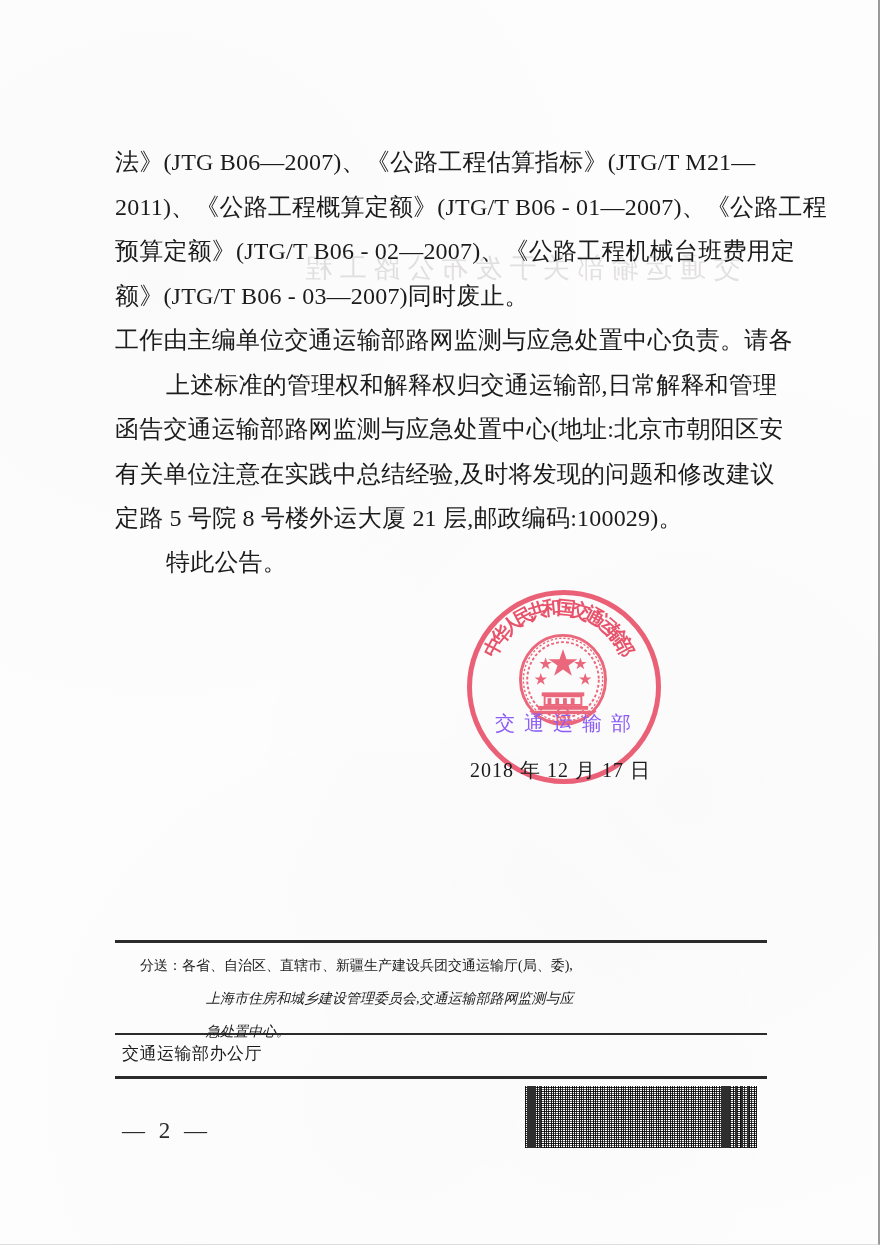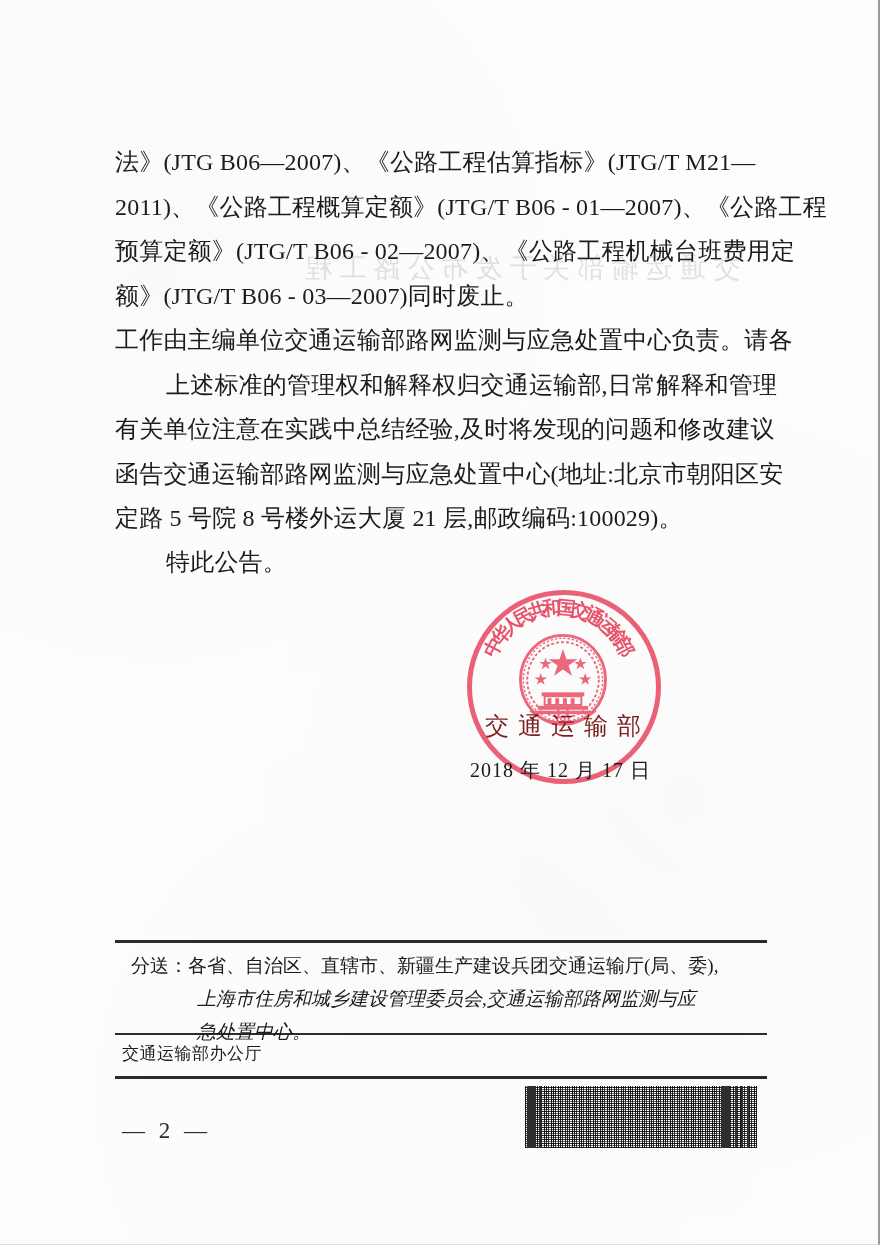--- a/index.html
+++ b/index.html
@@ -105,23 +105,23 @@
     transform: translate(-50%, -52%);
     width: 116px;
     height: 116px;
     opacity: 0.88;
   }
   #seal-inner-label {
     position: absolute;
     left: 50%;
     top: 124px;
     transform: translateX(-50%);
-    font-size: 24px;
+    font-size: 20px;
     letter-spacing: 9px;
-    color: #7f1d1d;
+    color: #8b5cf6;
     white-space: nowrap;
     text-indent: 9px;
   }
   #seal-date {
     position: absolute;
     left: 470px;
     top: 757px;
     font-size: 20px;
     letter-spacing: 1px;
     white-space: nowrap;
@@ -134,24 +134,24 @@
     left: 115px;
     width: 652px;
     background: #2b2b2b;
   }
   #rule-top    { top: 940px; height: 3px; }
   #rule-mid    { top: 1033px; height: 1.5px; }
   #rule-bottom { top: 1076px; height: 3px; }
 
   #distribution {
     position: absolute;
-    left: 131px;
+    left: 140px;
     top: 949px;
     width: 630px;
-    font-size: 19px;
+    font-size: 14px;
     line-height: 33px;
   }
   #distribution .dist-label { }
   #distribution .dist-cont { padding-left: 66px; display: block; font-style: italic; }
 
   #footer-row {
     position: absolute;
     left: 122px;
     top: 1042px;
     width: 640px;
@@ -223,22 +223,22 @@
   <div class="body-block" style="top:140px;">
     <div class="body-line">法》(JTG B06—2007)、《公路工程估算指标》(JTG/T M21—</div>
     <div class="body-line">2011)、《公路工程概算定额》(JTG/T B06 - 01—2007)、《公路工程</div>
     <div class="body-line">预算定额》(JTG/T B06 - 02—2007)、《公路工程机械台班费用定</div>
     <div class="body-line">额》(JTG/T B06 - 03—2007)同时废止。</div>
   </div>
 
   <div class="body-block" style="top:318px;">
     <div class="body-line">工作由主编单位交通运输部路网监测与应急处置中心负责。请各</div>
     <div class="body-line indent">上述标准的管理权和解释权归交通运输部,日常解释和管理</div>
+    <div class="body-line">函告交通运输部路网监测与应急处置中心(地址:北京市朝阳区安</div>
     <div class="body-line">有关单位注意在实践中总结经验,及时将发现的问题和修改建议</div>
-    <div class="body-line">函告交通运输部路网监测与应急处置中心(地址:北京市朝阳区安</div>
     <div class="body-line">定路 5 号院 8 号楼外运大厦 21 层,邮政编码:100029)。</div>
   </div>
 
   <div class="body-block" style="top:540px;">
     <div class="body-line indent">特此公告。</div>
   </div>
 
   <div id="seal-area">
     <div id="seal-circle"></div>
     <div id="seal-ring-text">

